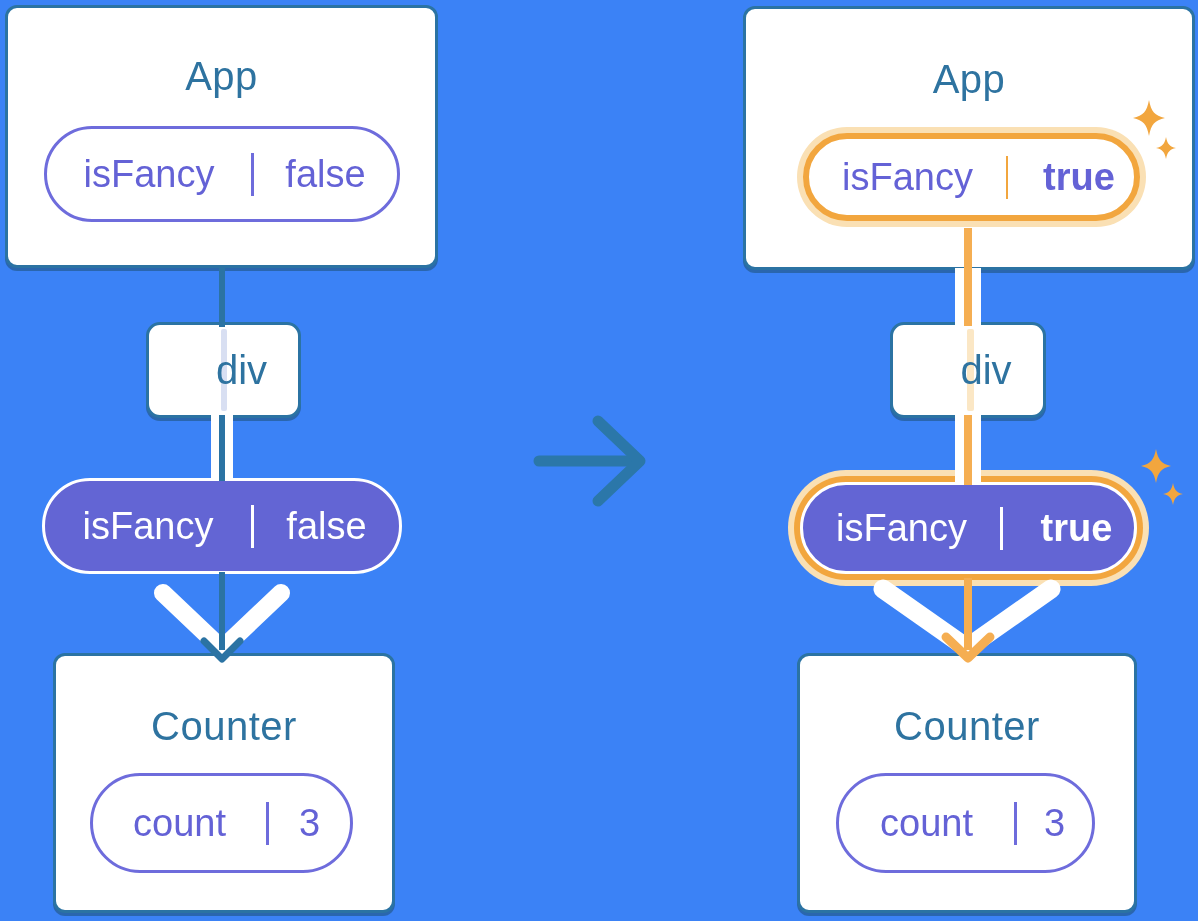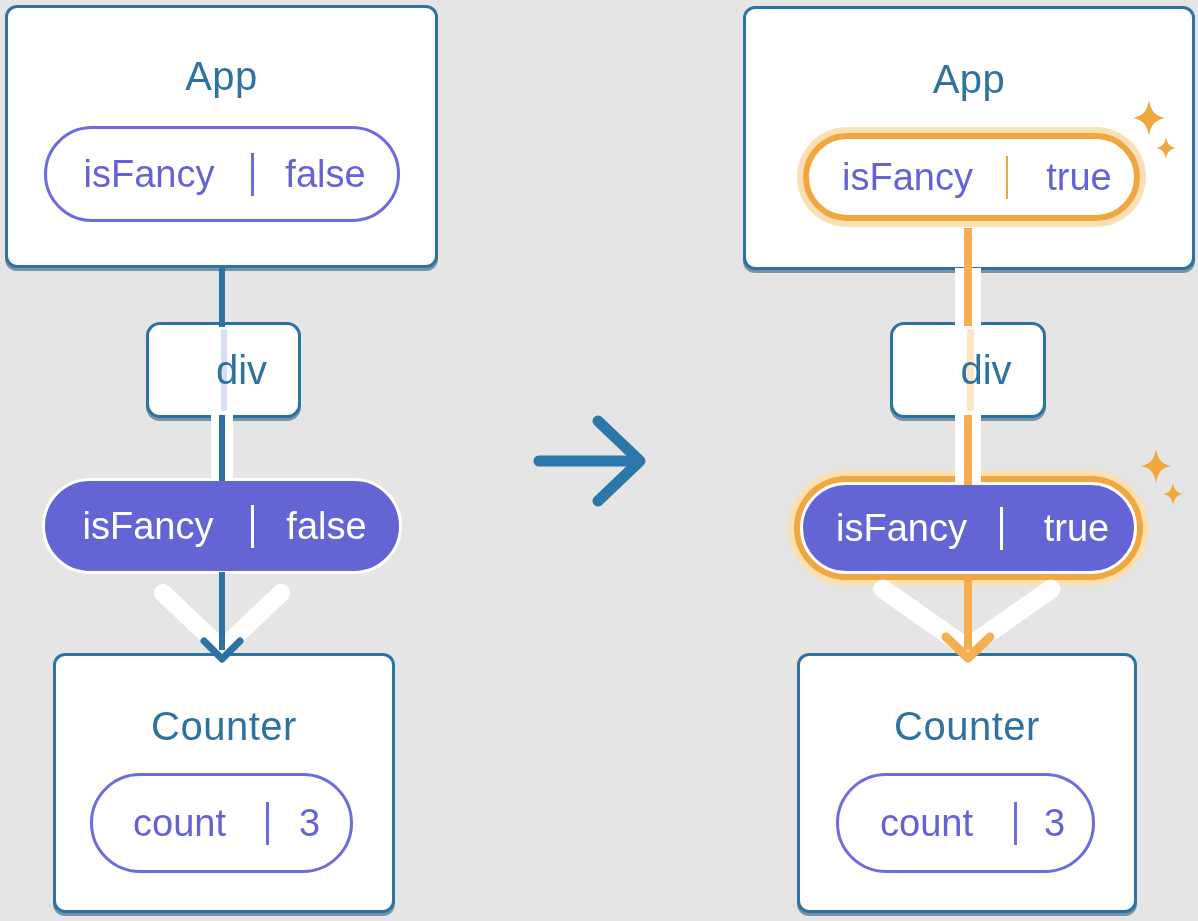--- a/index.html
+++ b/index.html
@@ -1,18 +1,18 @@
 <!DOCTYPE html>
 <html><head>
 <meta charset="utf-8">
 <style>
   html,body{margin:0;padding:0;background:#4C6771;}
   .stage{
     position:relative;width:1198px;height:921px;overflow:hidden;
-    background:#e5e5e5;
+    background:#3b82f6;
     font-family:"Liberation Sans", sans-serif;
   }
   .abs{position:absolute;box-sizing:border-box;}
   
   .card{
     background:#fff;border:3px solid #2B73A3;border-radius:12px;
     box-shadow:0 3px 0 rgba(30,80,115,.55);
     z-index:1;
   }
   .card-title{
@@ -47,21 +47,21 @@
   }
   .pill-hl-outline{background:#fff;}
   .pill-hl-outline .seg{color:#6462D6;}
   .pill-hl-outline .seg-l{border-right:2px solid #F2A63E;}
   .pill-hl-solid{
     background:#6365D4;border:3px solid #fff;
     box-shadow:0 0 0 6px #F2A63E, 0 0 0 12px #FAE0B4;
   }
   .pill-hl-solid .seg{color:#fff;}
   .pill-hl-solid .seg-l{border-right:3px solid #fff;}
-  .bold{font-weight:normal;padding-left:16px;}
+  .bold{font-weight:bold;padding-left:16px;}
   
   svg.overlay{position:absolute;left:0;top:0;z-index:3;pointer-events:none;}
 </style>
 </head>
 <body>
 
 <div class="stage">
 
   <div class="abs card" style="left:5px;top:5px;width:433px;height:263px;">
     <div class="abs card-title" style="top:46px;">App</div>

